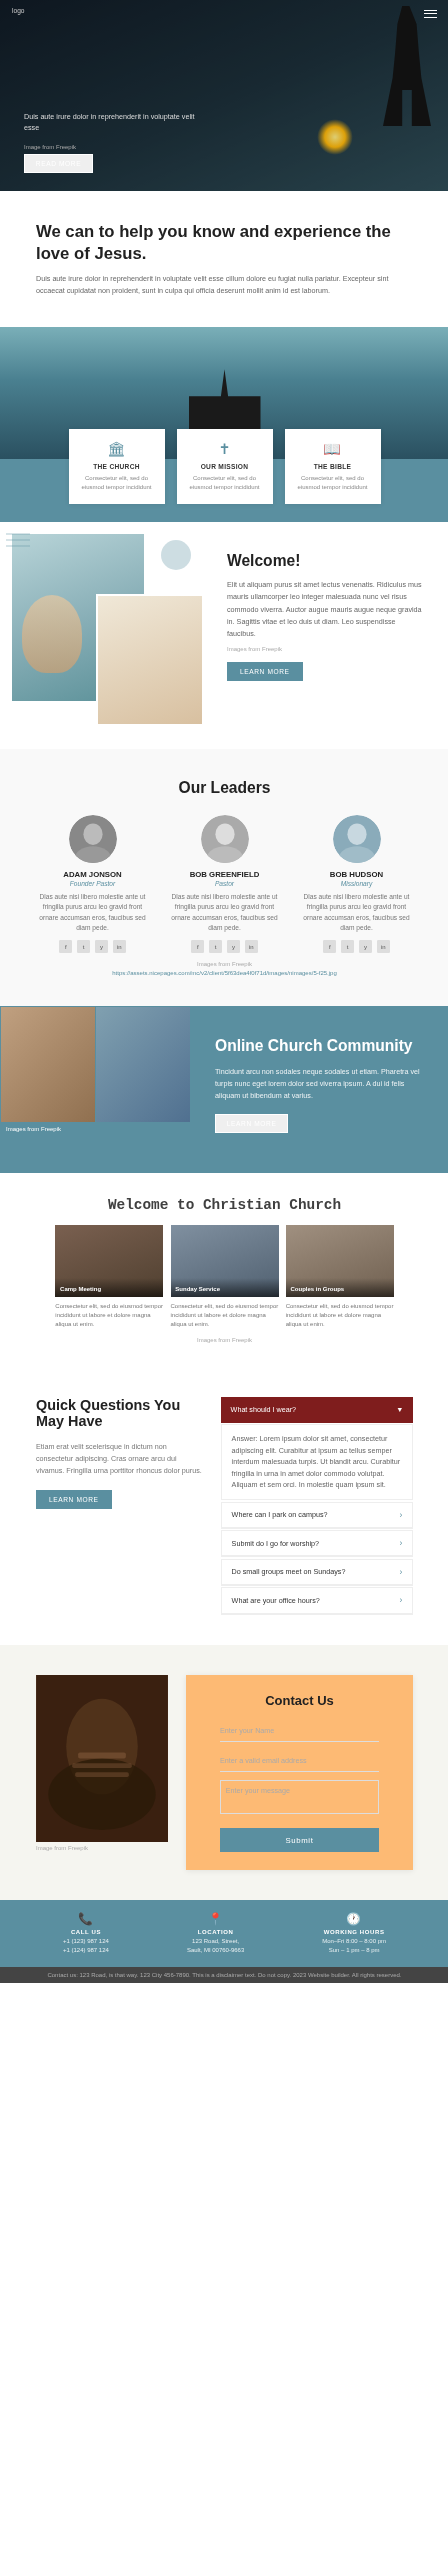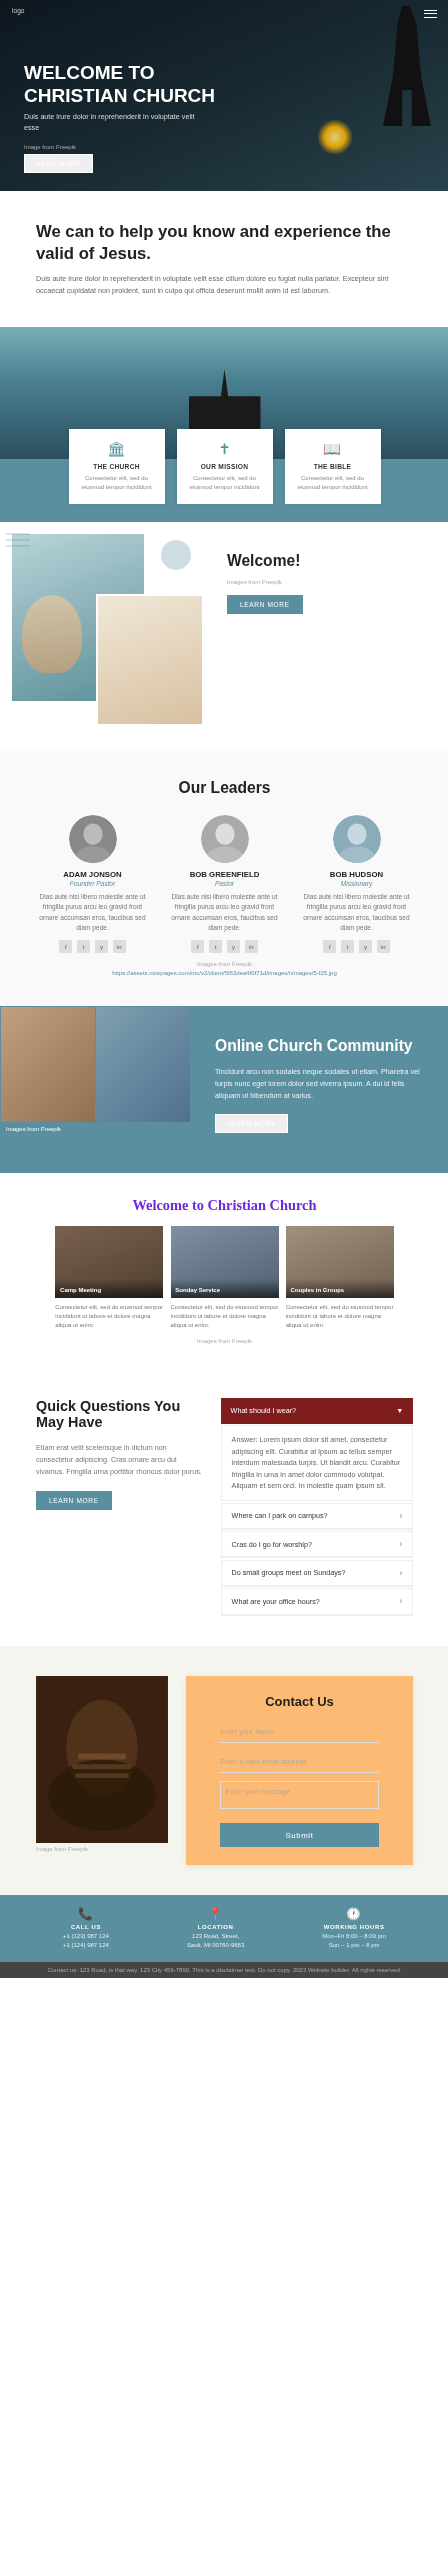--- a/index.html
+++ b/index.html
@@ -328,22 +328,22 @@
 
     
     .section-gallery {
       padding: 24px 36px;
       background: #fff;
       text-align: center;
     }
     .section-gallery h2 {
       font-size: 14.4px;
       font-weight: 700;
-      font-family: Liberation Serif, serif;
-      color: #6d28d9;
+      font-family: Liberation Mono, monospace;
+      color: #404040;
       margin-bottom: 12px;
     }
     .gallery-row {
       display: flex;
       gap: 7.2px;
       justify-content: center;
     }
     .gallery-item {
       flex: 1;
       max-width: 108px;
@@ -493,21 +493,21 @@
       border-bottom: 0.6px solid #ddd;
       padding: 6px 0;
       font-size: 7.2px;
       font-family: sans-serif;
       color: #555;
       margin-bottom: 8.4px;
       outline: none;
       background: transparent;
     }
     .form-field::placeholder { color: #aaa; }
-    textarea.form-field { resize: none; height: 28px; border: 0.6px solid #ddd; padding: 4.8px; }
+    textarea.form-field { resize: none; height: 34px; border: 0.6px solid #ddd; padding: 4.8px; }
     .btn-submit {
       width: 100%;
       background: #5a8fa0;
       color: #fff;
       border: none;
       padding: 7.2px;
       font-size: 7.8px;
       font-family: sans-serif;
       cursor: pointer;
       letter-spacing: 0.6px;
@@ -591,29 +591,28 @@
   <div class="hero-overlay"></div>
   <div class="hero-sun"></div>
   <div class="hero-silhouette"></div>
   <span class="hero-logo">logo</span>
   <div class="hero-menu">
     <span></span>
       <span></span>
       <span></span>
   </div>
   <div class="hero-content">
-    <h1 class="hero-title">WELCOME TO<br>CHRISTIAN CHURCH</h1>
     <p class="hero-subtitle">Duis aute irure dolor in reprehenderit in voluptate velit esse</p>
     <div class="hero-image-credit">Image from Freepik</div>
     <button class="btn-outline-white">READ MORE</button>
   </div>
 </section>
 
 <section class="section-help">
-  <h2>We can to help you know and experience the valid of Jesus.</h2>
+  <h2>We can to help you know and experience the love of Jesus.</h2>
   <p>Duis aute irure dolor in reprehenderit in voluptate velit esse cillum dolore eu fugiat nulla pariatur. Excepteur sint occaecat cupidatat non proident, sunt in culpa qui officia deserunt mollit anim id est laborum.</p>
 </section>
 
 <section class="features-bg">
   <div class="features-image">
     <div class="features-image-church"></div>
   </div>
   <div class="features-cards">
     <div class="feature-card">
       <div class="fc-icon">🏛</div>
@@ -641,20 +640,21 @@
     <div class="pray-img-2"></div>
     <div class="welcome-accent-circle"></div>
     <svg class="welcome-accent-lines" viewBox="0 0 40 40">
       <line x1="0" y1="10" x2="40" y2="10" stroke="#5a8fa0" stroke-width="2"></line>
       <line x1="0" y1="20" x2="40" y2="20" stroke="#5a8fa0" stroke-width="2"></line>
       <line x1="0" y1="30" x2="40" y2="30" stroke="#5a8fa0" stroke-width="2"></line>
     </svg>
   </div>
   <div class="welcome-content">
     <h2>Welcome!</h2>
+    <p>Elit ut aliquam purus sit amet lectus venenatis. Ridiculus mus mauris ullamcorper leo integer malesuada nunc vel risus commodo viverra. Auctor augue mauris augue neque gravida in. Sagittis vitae et leo duis ut diam. Leo suspendisse faucibus.</p>
     <div class="welcome-image-credit">Images from Freepik</div>
     <button class="btn-teal">LEARN MORE</button>
   </div>
 </section>
 
 <section class="section-leaders">
   <h2>Our Leaders</h2>
   <div class="leaders-row">
 
     <div class="leader-card">
@@ -775,21 +775,21 @@
     </div>
     <div class="question-answer">Answer: Lorem ipsum dolor sit amet, consectetur adipiscing elit. Curabitur at ipsum ac tellus semper interdum malesuada turpis. Ut blandit arcu. Curabitur fringilla in urna in amet dolor commodo volutpat. Aliquam et sem orci. In molestie quam ipsum sit.</div>
     <div class="accordion-item">
       <div class="accordion-q">
         <span>Where can I park on campus?</span>
         <span class="accordion-arrow">›</span>
       </div>
     </div>
     <div class="accordion-item">
       <div class="accordion-q">
-        <span>Cras do I go for worship?</span>
+        <span>Submit do I go for worship?</span>
         <span class="accordion-arrow">›</span>
       </div>
     </div>
     <div class="accordion-item">
       <div class="accordion-q">
         <span>Do small groups meet on Sundays?</span>
         <span class="accordion-arrow">›</span>
       </div>
     </div>
     <div class="accordion-item">

